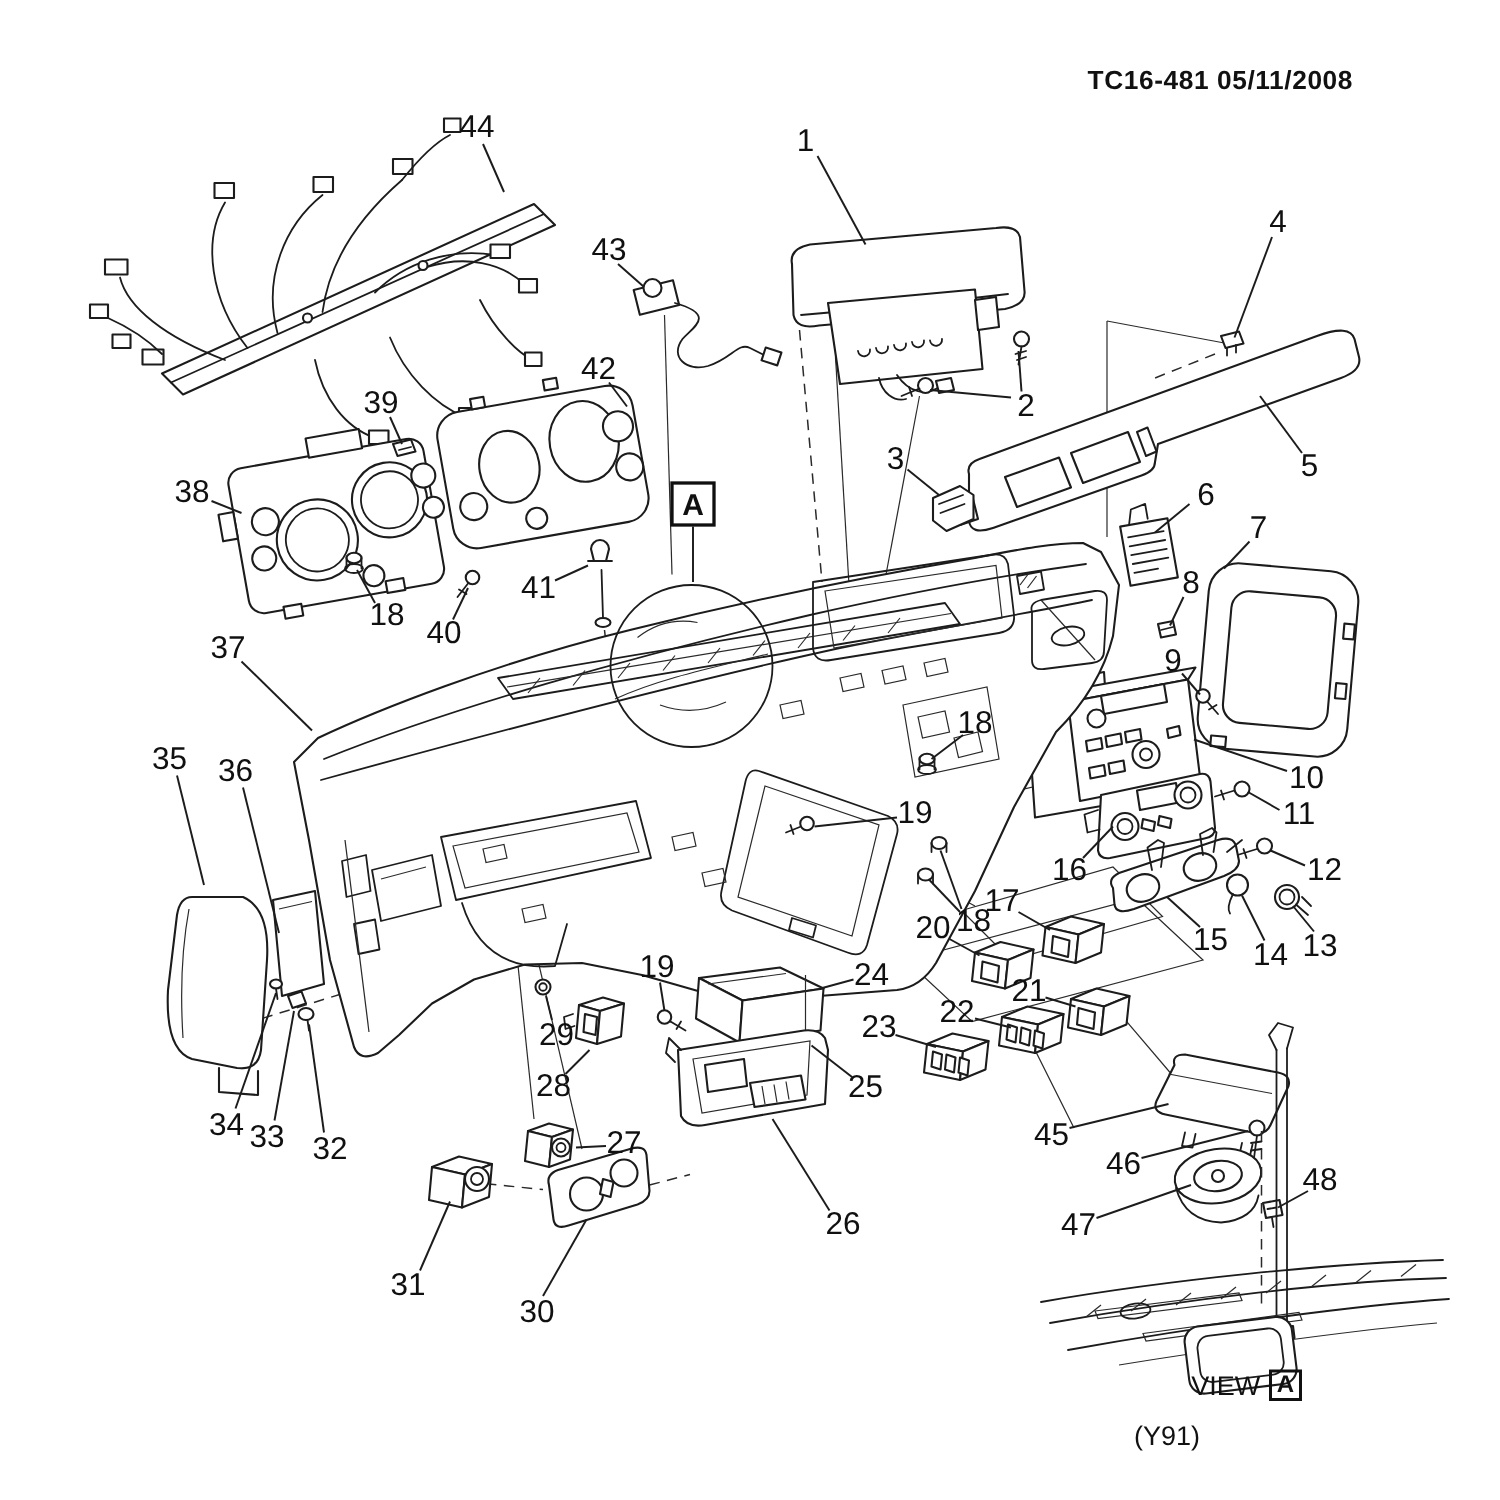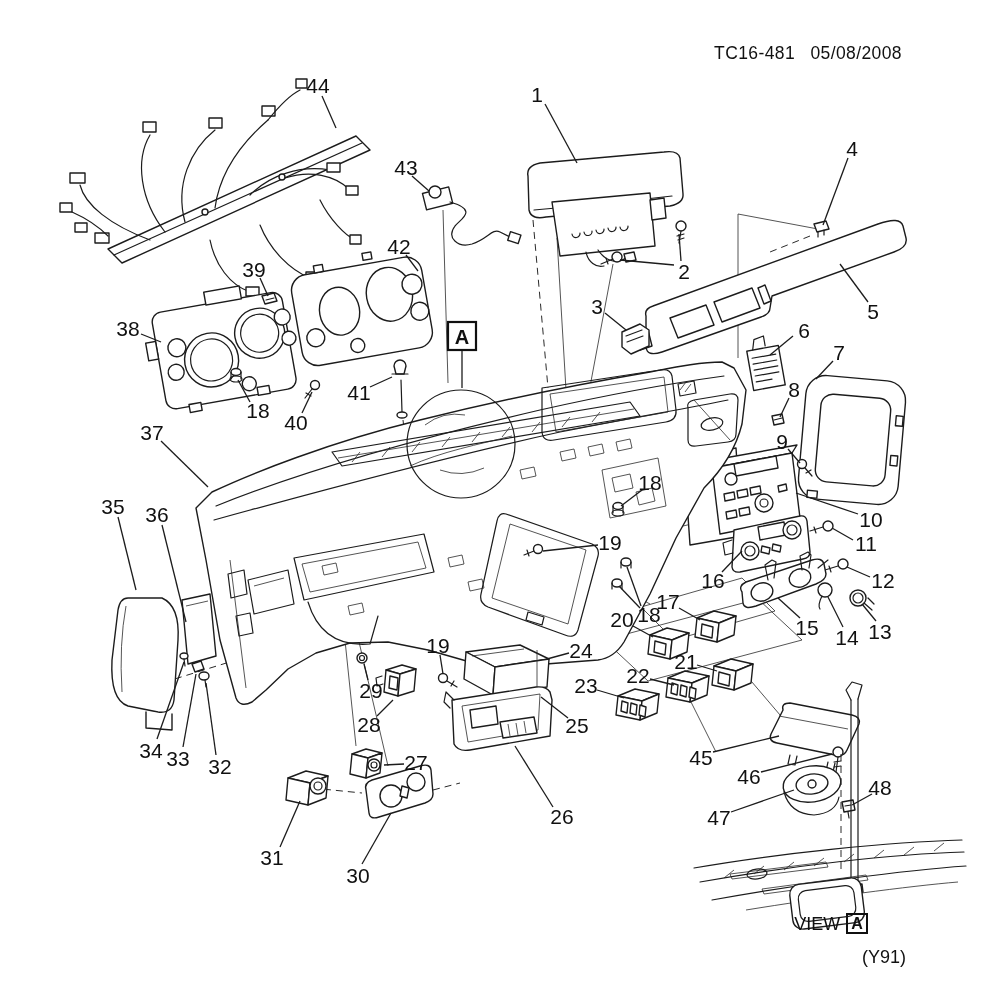--- a/index.html
+++ b/index.html
@@ -12,22 +12,22 @@
   .thin{stroke:#2a2a2a;stroke-width:0.8;fill:none;}
   .dashl{stroke:#2a2a2a;stroke-width:1;fill:none;stroke-dasharray:7 5;}
   .leader{stroke:#1c1c1c;stroke-width:1.3;fill:none;}
   .callout{font-family:"Liberation Sans",sans-serif;font-size:21px;fill:#101010;
            text-anchor:middle;dominant-baseline:central;}
   .marker-box{stroke:#101010;stroke-width:2.2;fill:#fff;}
   .marker-text{font-family:"Liberation Sans",sans-serif;font-size:20px;font-weight:bold;
            fill:#101010;text-anchor:middle;dominant-baseline:central;}
   .title-block{position:absolute;top:43px;right:98px;font-size:17.5px;letter-spacing:.4px;
            white-space:nowrap;}
-  .title-block span{margin-left:10px;}
-  .view-block{position:absolute;left:756px;top:913px;width:150px;text-align:right;
+  .title-block span{font-weight:bold;}
+  .view-block{position:absolute;left:756px;top:913px;width:150px;text-align:left;
            font-size:18px;line-height:20px;}
   .view-line{display:flex;align-items:center;justify-content:center;gap:6px;}
   .abox{display:inline-block;border:2px solid #101010;padding:0 3px;font-weight:bold;
            font-size:16px;line-height:17px;}
   .ysub{margin-top:13px;}
 </style>
 </head>
 <body>
 
 <div class="stage">
@@ -623,21 +623,21 @@
       <text x="719" y="817" class="callout">47</text>
       <line x1="872" y1="794" x2="852" y2="805" class="leader"></line>
       <text x="880" y="787" class="callout">48</text>
       <rect x="448" y="322" width="28" height="28" class="marker-box"></rect>
       <text x="462" y="337" class="marker-text">A</text>
       <line x1="462" y1="351" x2="462" y2="388" class="leader"></line>
     </svg>
 
   <div class="title-block">
     <span>TC16-481</span>
-    <span>05/08/2008</span>
+    <span>05/11/2008</span>
   </div>
 
   <div class="view-block">
     <div class="view-line">
       <span>VIEW</span>
       <span class="abox">A</span>
     </div>
     <div class="ysub">(Y91)</div>
   </div>
 

